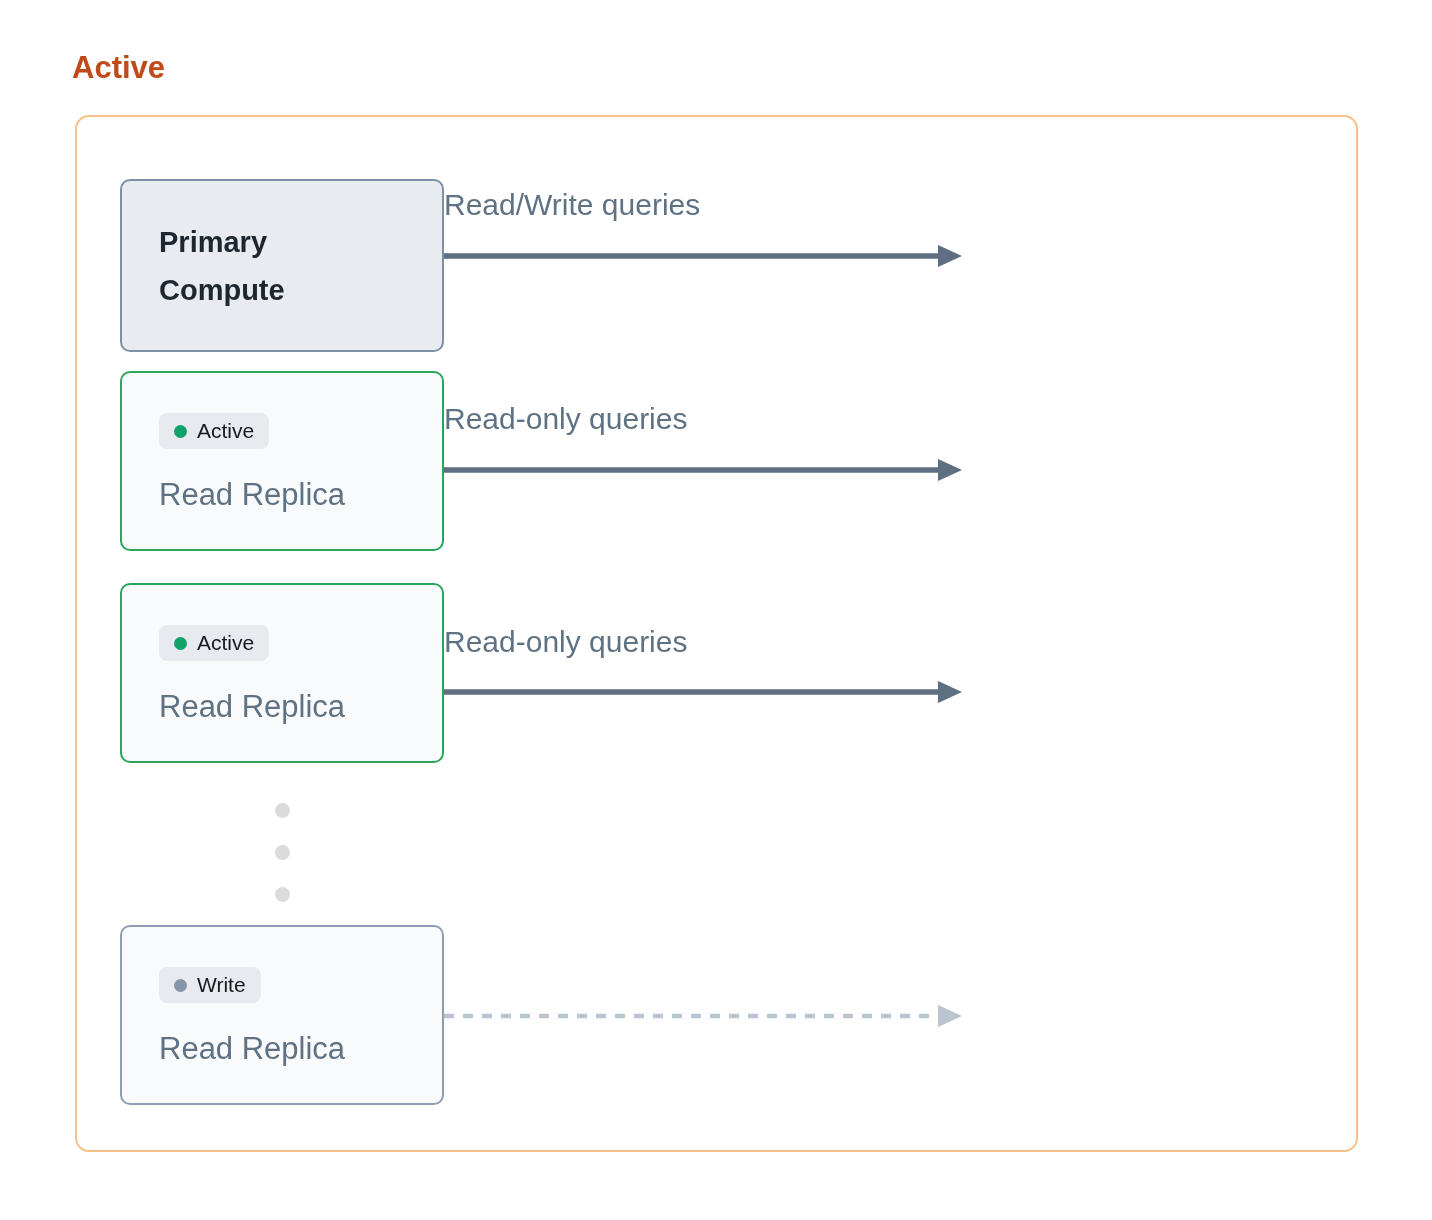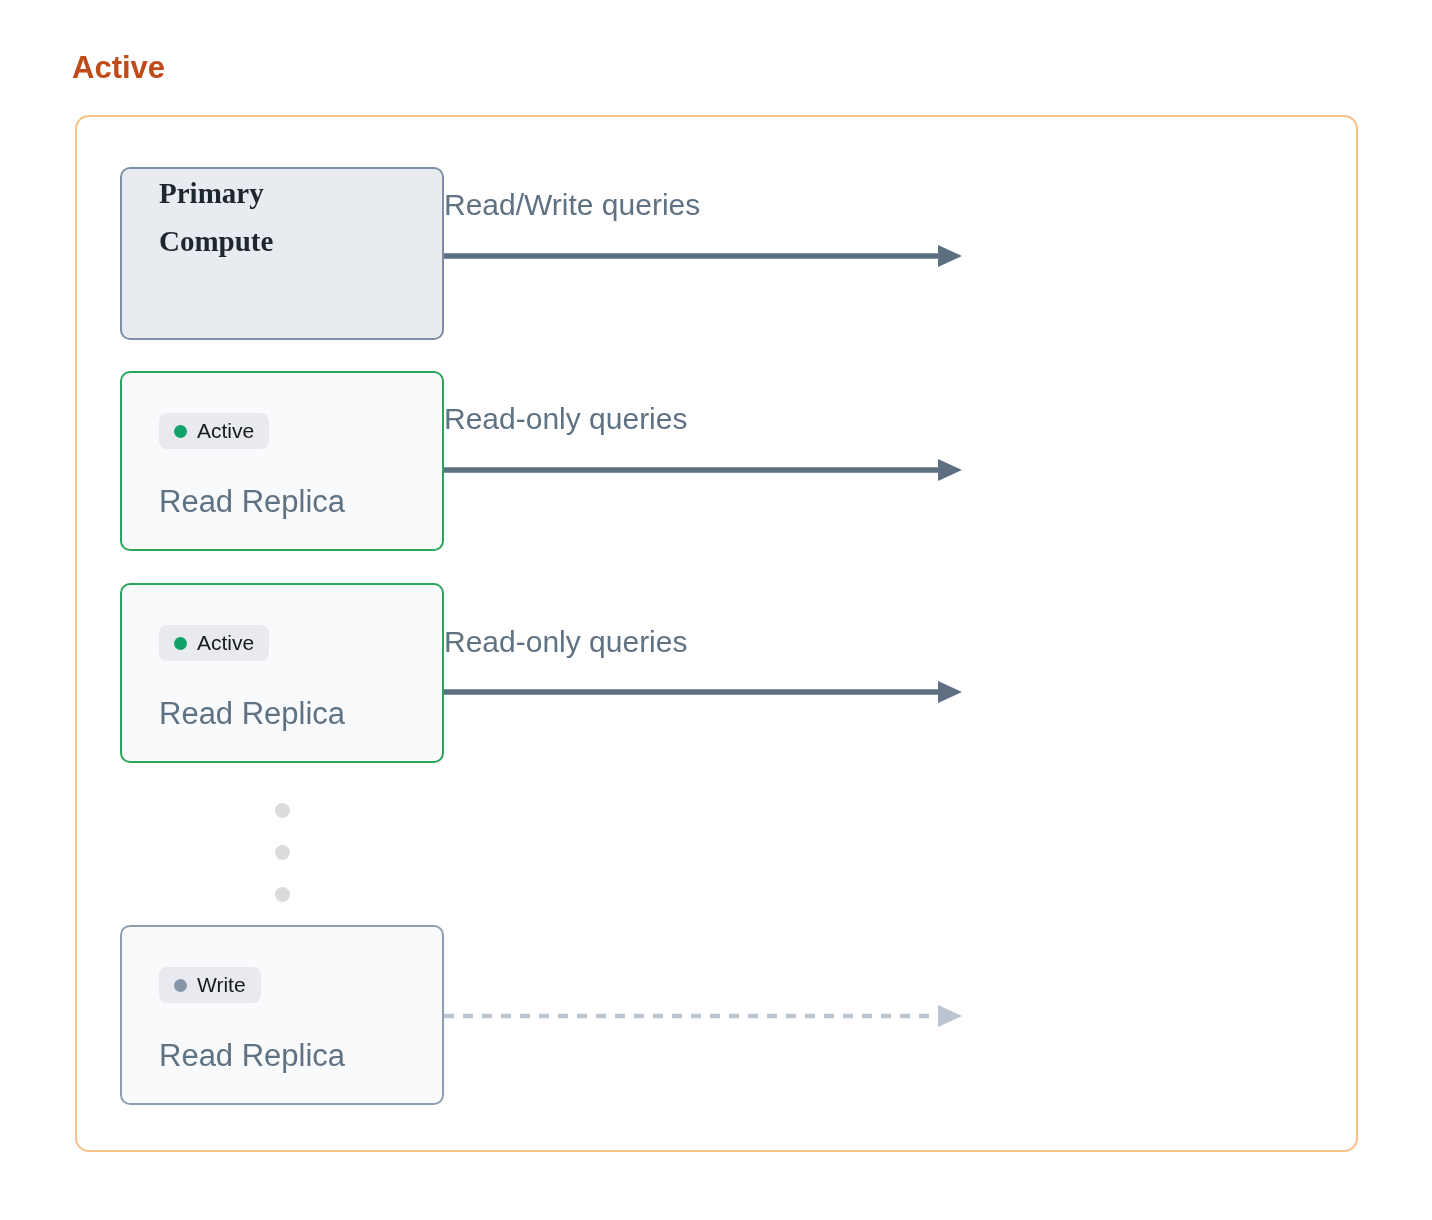--- a/index.html
+++ b/index.html
@@ -38,24 +38,24 @@
     width:1279px;height:1033px;
     border:2px solid var(--c-container_border,#f5c189);
     border-radius:14px;
   }
   .node{
     position:absolute;
     border-radius:10px;
     box-sizing:content-box;
   }
   .primary-node{
-    left:43px;top:50px;width:320px;height:169px;
+    left:43px;top:62px;width:320px;height:169px;
     background:var(--c-node_bg,#e8ebf0);
     border:2px solid var(--c-node_border,#7d90a5);
-    display:flex;font-family:Liberation Serif, serif;
+    display:flex;align-items:center;
   }
   .primary-node .node-label{
     padding-left:37px;width:200px;
     font-size:29px;font-weight:700;line-height:48px;
     color:var(--c-dark_text,#1e262e);
   }
   .replica-node{
     left:43px;width:320px;height:176px;
     background:var(--c-replica_bg,#f8fafb);
     padding:0;
@@ -68,21 +68,21 @@
     background:var(--c-badge_bg,#e9eaef);
     border-radius:8px;
     padding:6px 15px;
     font-size:21px;
     color:var(--c-badge_text,#16191d);
   }
   .status-dot{width:13px;height:13px;border-radius:50%;}
   .replica--active .status-dot{background:var(--c-active_dot,#10a268);}
   .replica--idle .status-dot{background:var(--c-idle_dot,#8496a8);}
   .replica-label{
-    margin-top:35px;
+    margin-top:28px;
     font-size:31px;
     color:var(--c-label_text,#5d7080);
   }
   .storage-node{
     left:913px;top:48px;width:318px;height:936px;
     background:var(--c-node_bg,#e8ebf0);
     border:2px solid var(--c-node_border,#7d90a5);
     display:flex;align-items:center;justify-content:center;
   }
   .storage-node .node-label{

